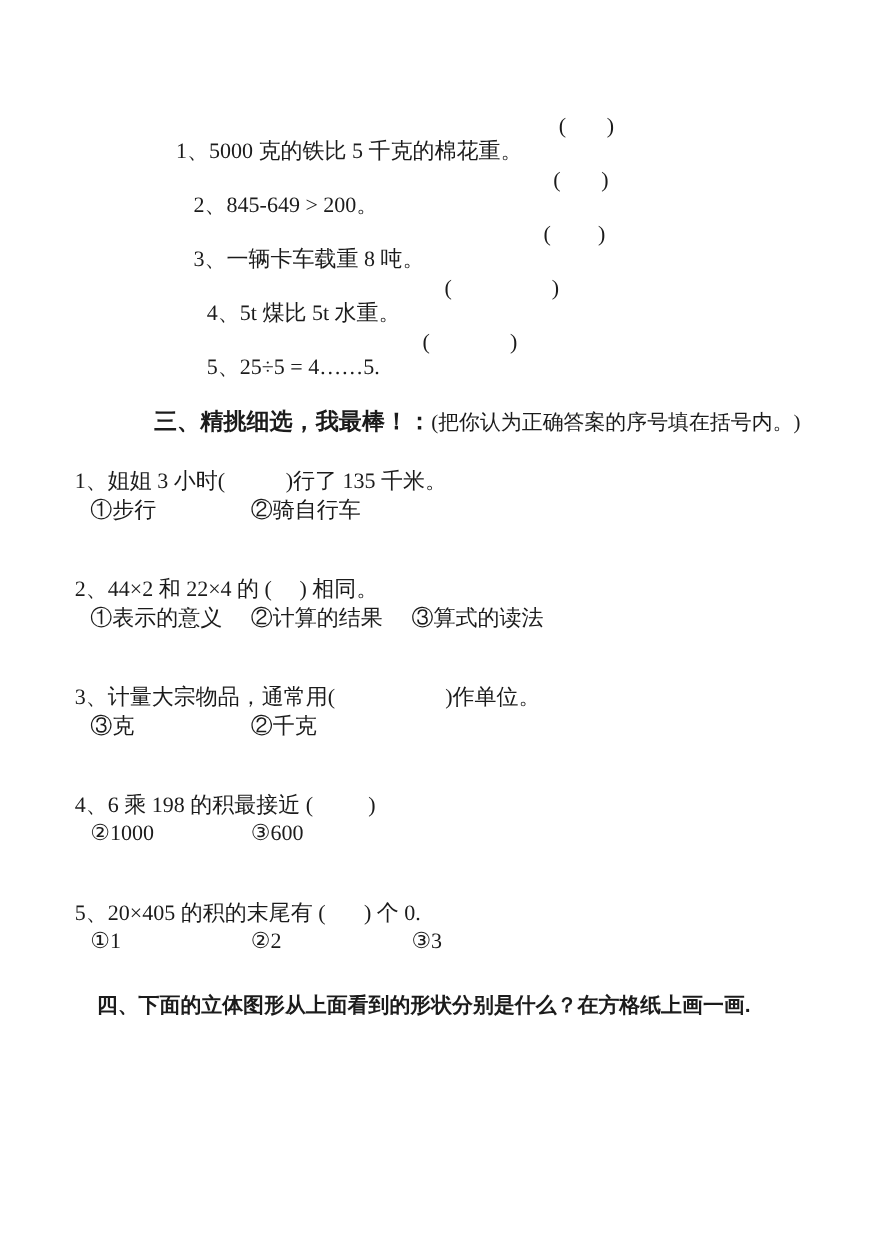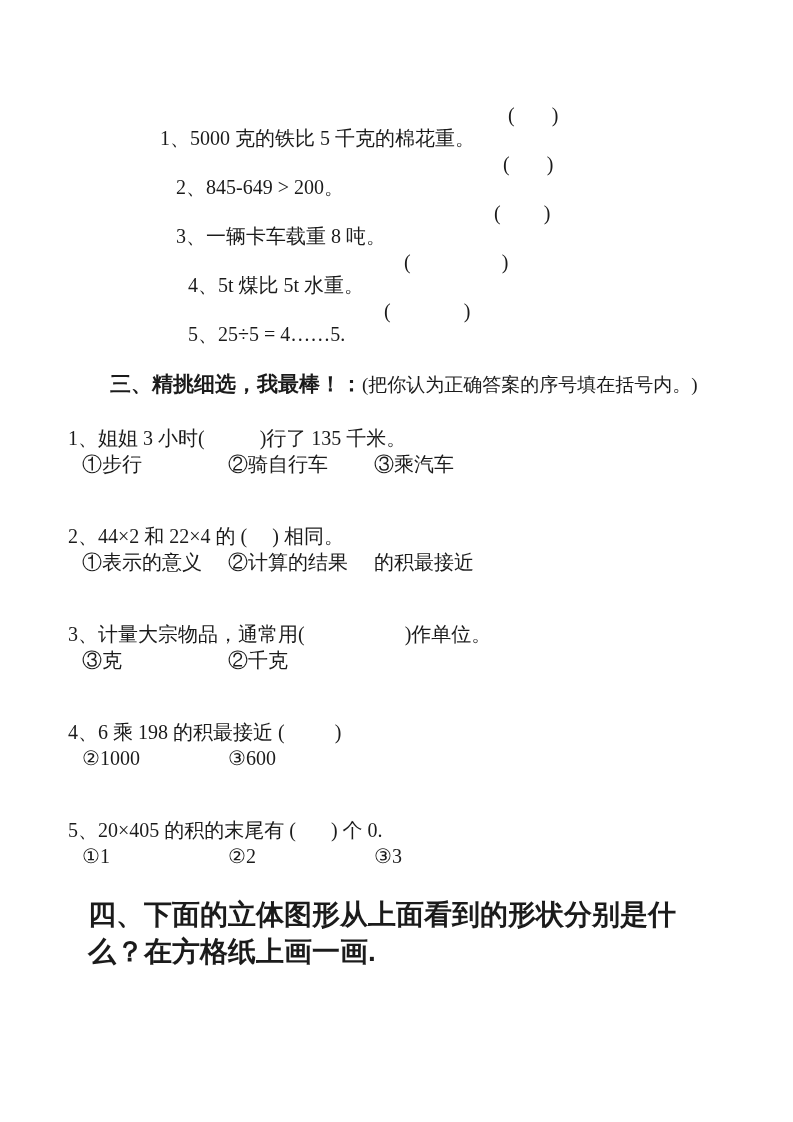--- a/index.html
+++ b/index.html
@@ -15,34 +15,34 @@
   .j3{padding-left:156px}
   .j4{padding-left:168px}
   .j5{padding-left:168px}
   .judge .blank{position:absolute;top:0;line-height:23px;letter-spacing:1px;}
   .j1 .blank{left:508px}
   .j2 .blank{left:503px}
   .j3 .blank{left:494px}
   .j4 .blank{left:404px}
   .j5 .blank{left:384px}
   
-  .sec-heading{padding-left:90px;height:55px;white-space:pre;}
+  .sec-heading{padding-left:120px;height:55px;white-space:pre;}
   .sec-heading .bold{
     font-weight:700;font-size:21px;
     font-family:"Liberation Sans","DejaVu Sans",sans-serif;
   }
   .sec-heading .note{font-size:19px;}
   
   .question{padding-left:48px;}
   .opts{padding-left:82px;display:flex;}
   .opt{min-width:146px;white-space:pre;}
   
   .draw-heading{
     padding:2px 65px 0 88px;
-    font-weight:700;font-size:28px;line-height:37px;
+    font-weight:700;font-size:19px;line-height:37px;
     font-family:"Liberation Sans","DejaVu Sans",sans-serif;
     white-space:normal;
   }
 </style>
 </head>
 <body>
 
 <div class="page">
 
   <div class="line judge j1">
@@ -69,30 +69,29 @@
   <div class="line sec-heading">
     <span class="bold">三、精挑细选，我最棒！：</span><span class="note">(把你认为正确答案的序号填在括号内。)</span>
   </div>
 
   <div class="line question">
     <span>1、姐姐 3 小时(           )行了 135 千米。</span>
   </div>
   <div class="line opts">
     <span class="opt">①步行</span>
     <span class="opt">②骑自行车</span>
-    <span class="opt">③乘汽车</span>
   </div>
 
   <div class="line question">
     <span>2、44×2 和 22×4 的 (     ) 相同。</span>
   </div>
   <div class="line opts">
     <span class="opt">①表示的意义</span>
     <span class="opt">②计算的结果</span>
-    <span class="opt">的积最接近</span>
+    <span class="opt">③算式的读法</span>
   </div>
 
   <div class="line question">
     <span>3、计量大宗物品，通常用(                    )作单位。</span>
   </div>
   <div class="line opts">
     <span class="opt">③克</span>
     <span class="opt">②千克</span>
   </div>
 

